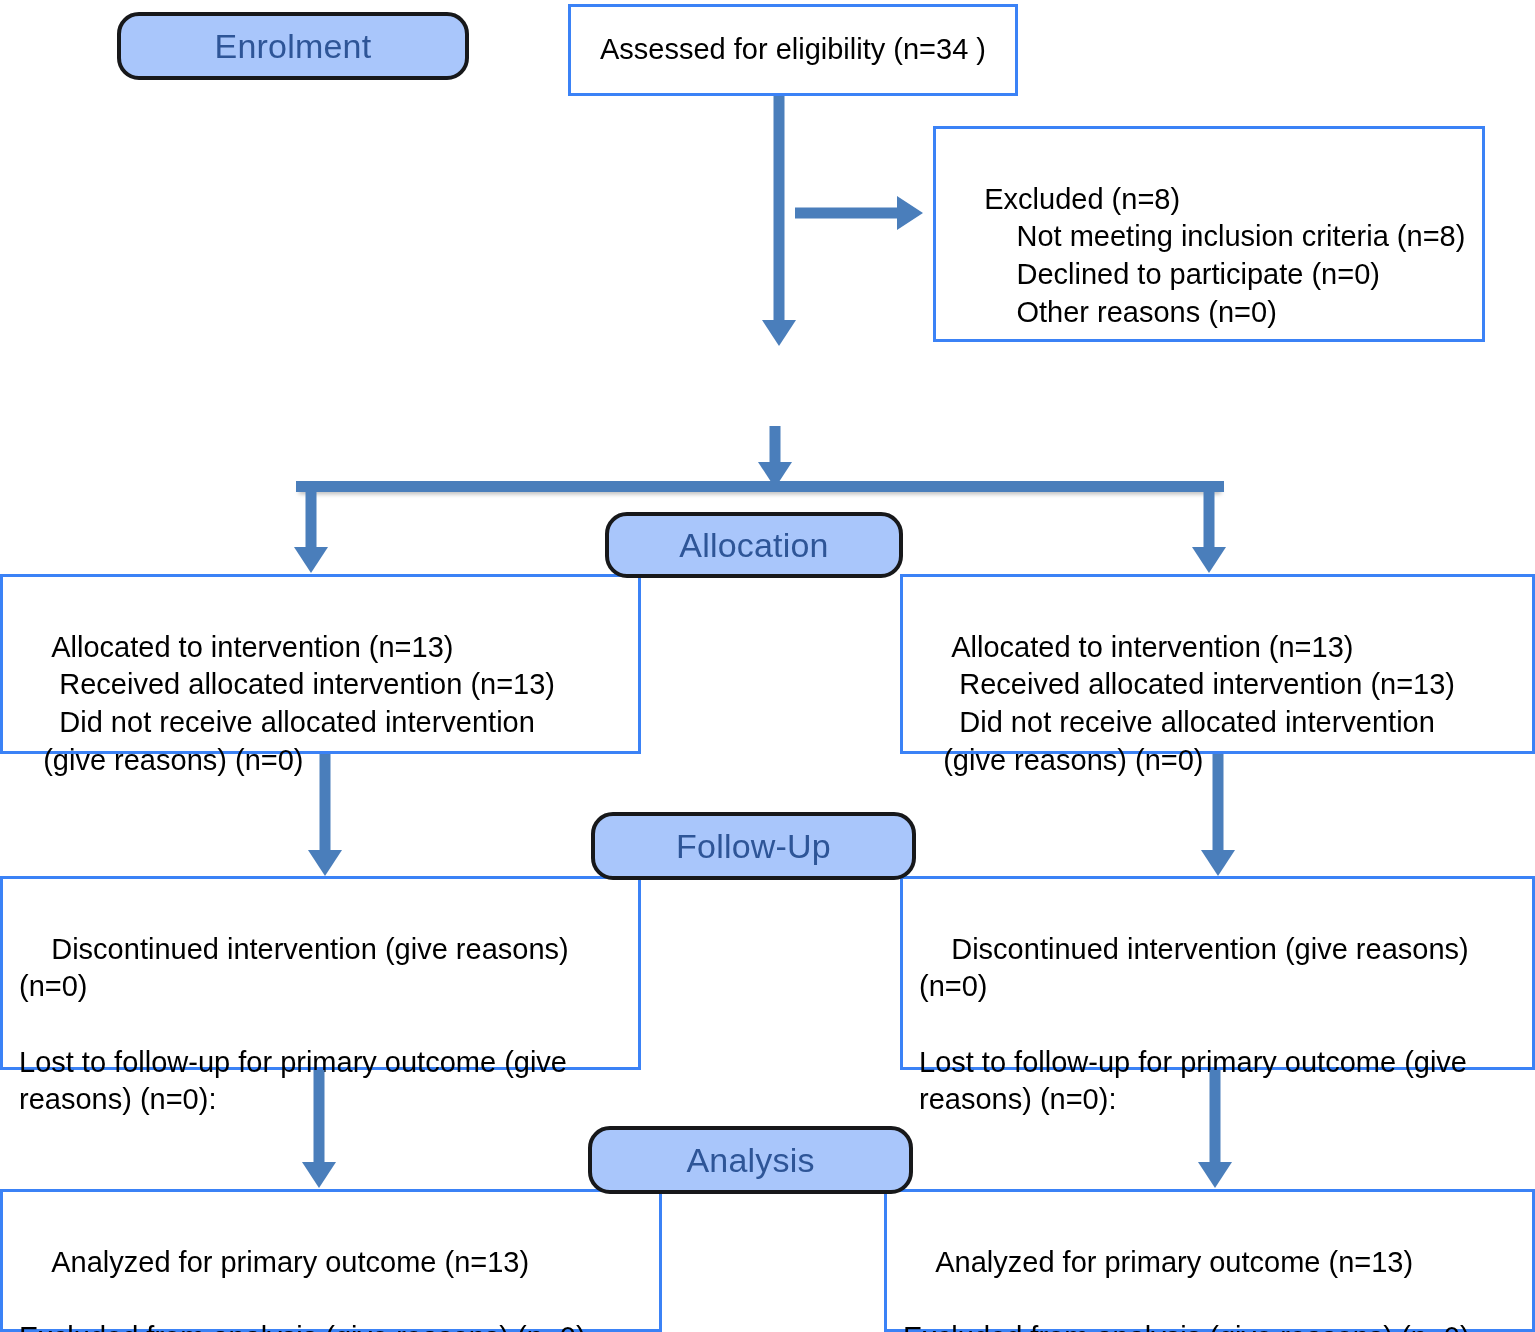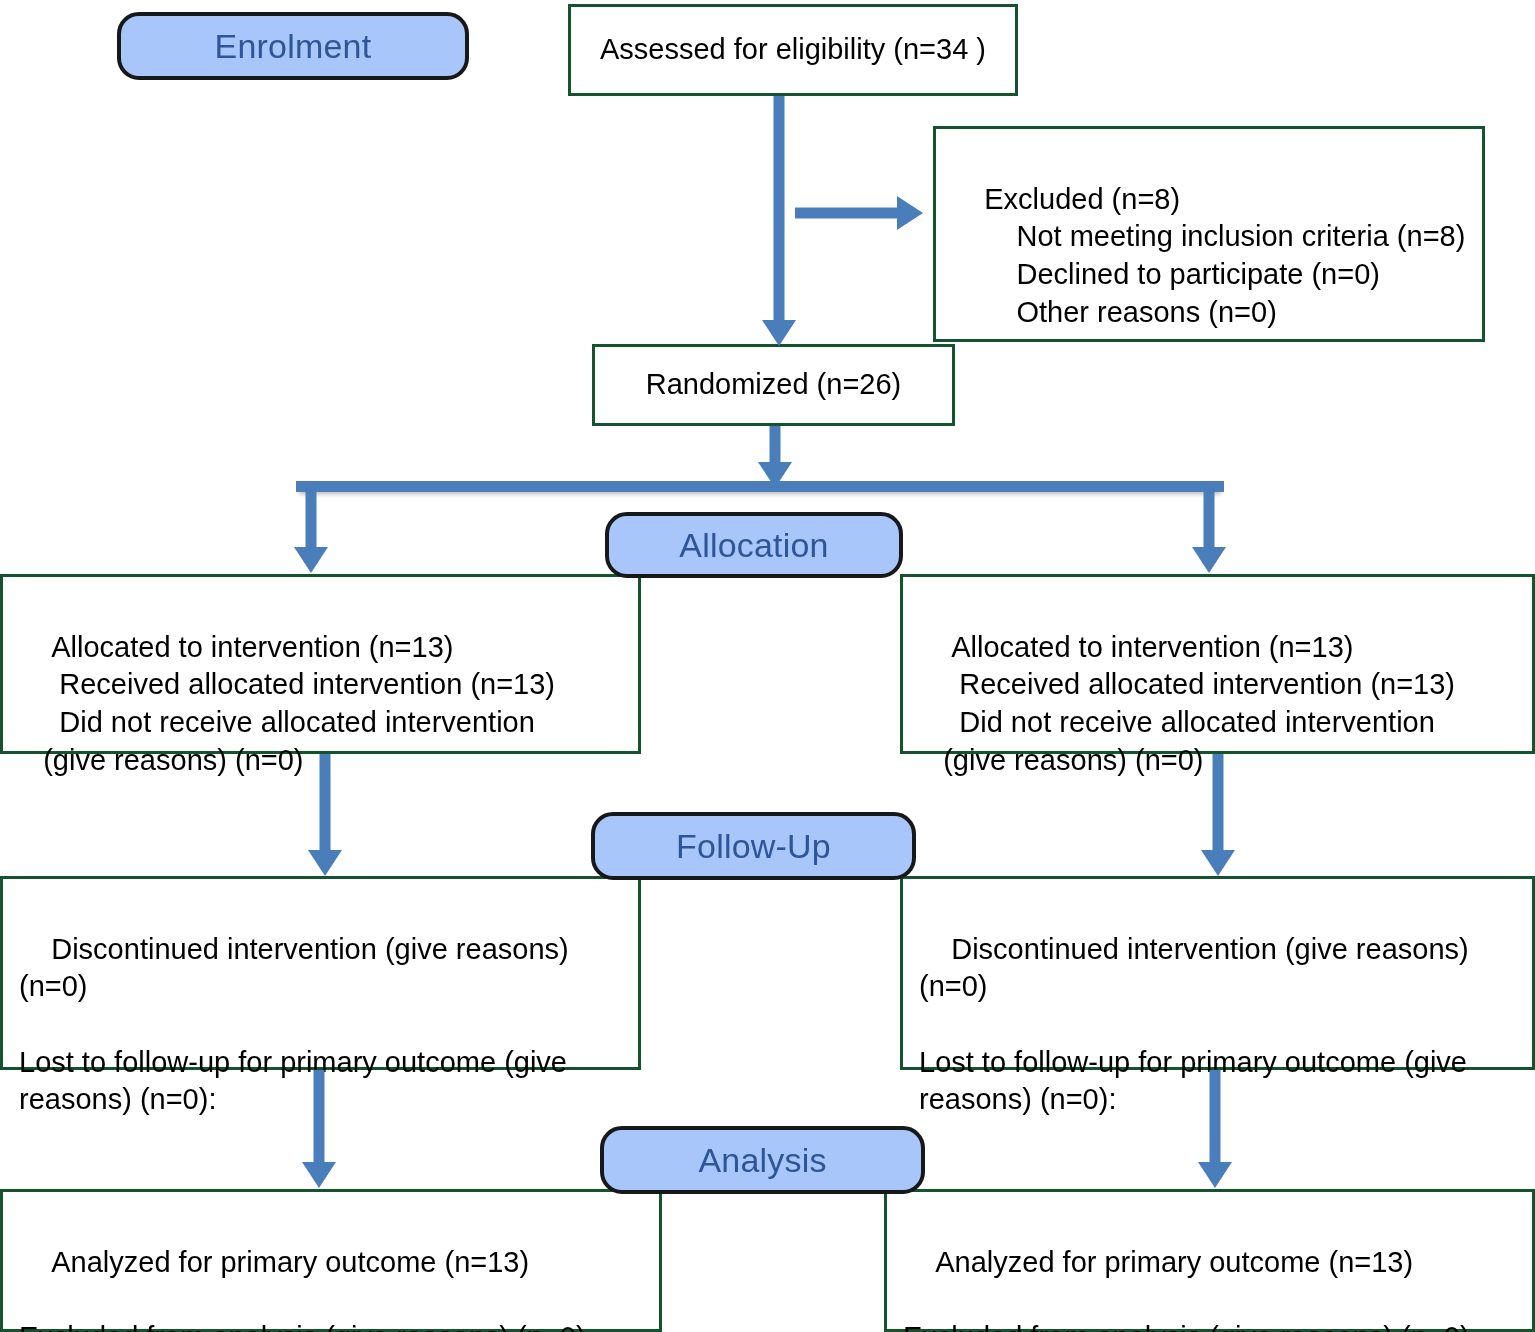--- a/index.html
+++ b/index.html
@@ -15,21 +15,21 @@
     width: 1535px;
     height: 1332px;
     background: #ffffff;
     overflow: hidden;
   }
 
   
   .box {
     position: absolute;
     box-sizing: border-box;
-    border: 3px solid #14532d;
+    border: 3px solid #3b82f6;
     background: #ffffff;
     color: #000000;
     font-size: 29px;
     line-height: 1.30;
     white-space: pre-wrap;
     padding: 14px 16px 10px 16px;
   }
   .box.center {
     display: flex;
     align-items: center;
@@ -130,23 +130,20 @@
     <div class="head"></div>
   </div>
 
   <div class="box" style="left:933px; top:126px; width:552px; height:216px;">
     <span>Excluded (n=8)
         Not meeting inclusion criteria (n=8)
         Declined to participate (n=0)
         Other reasons (n=0)</span>
   </div>
 
-  <div class="box center" style="left:592px; top:344px; width:363px; height:82px;">
-    <span>Randomized (n=26)</span>
-  </div>
 
   <div class="arrow-v" style="left:760px; top:426px; width:30px; height:62px;">
     <div class="shaft" style="height:36px;"></div>
     <div class="head"></div>
   </div>
 
   <div class="rail" style="left:296px; top:481px; width:928px; height:11px;">
     <div class="bar"></div>
   </div>
 
@@ -209,21 +206,21 @@
   <div class="arrow-v" style="left:304px; top:1070px; width:30px; height:118px;">
     <div class="shaft" style="height:92px;"></div>
     <div class="head"></div>
   </div>
 
   <div class="arrow-v" style="left:1200px; top:1070px; width:30px; height:118px;">
     <div class="shaft" style="height:92px;"></div>
     <div class="head"></div>
   </div>
 
-  <div class="banner" style="left:588px; top:1126px; width:325px; height:68px;margin-left:12px;">
+  <div class="banner" style="left:588px; top:1126px; width:325px; height:68px;">
     <span>Analysis</span>
   </div>
 
   <div class="box" style="left:0px; top:1189px; width:662px; height:143px;">
     <span>Analyzed for primary outcome (n=13)
 
 Excluded from analysis (give reasons) (n=0)</span>
   </div>
 
   <div class="box" style="left:884px; top:1189px; width:651px; height:143px;">

